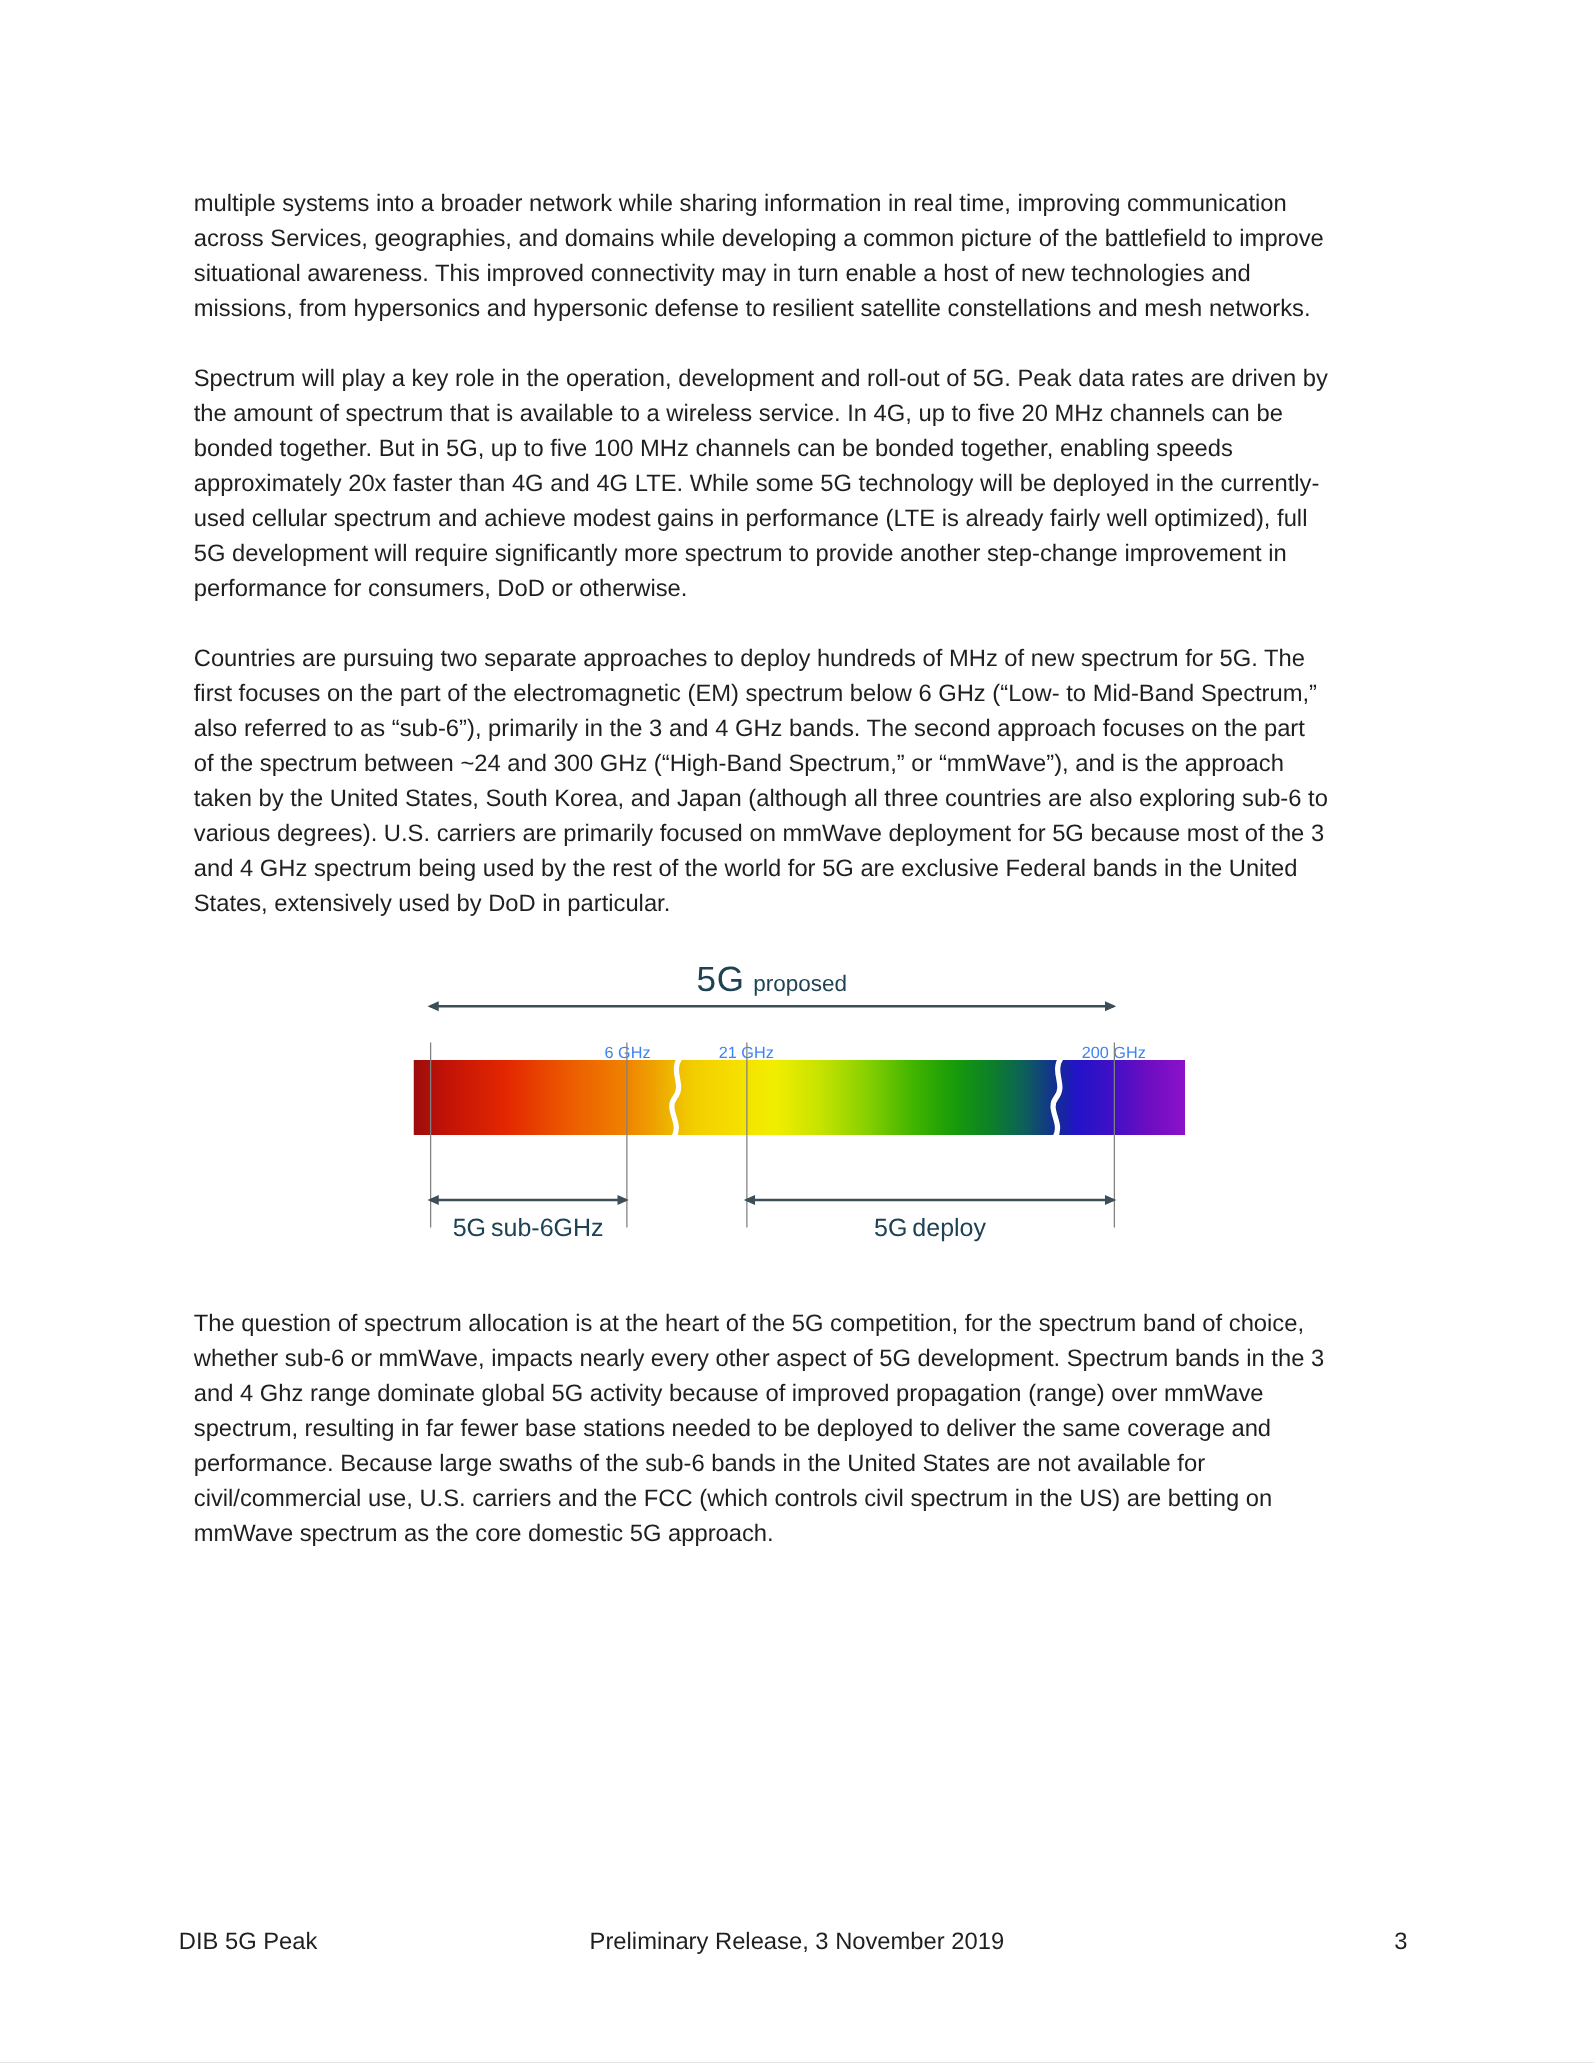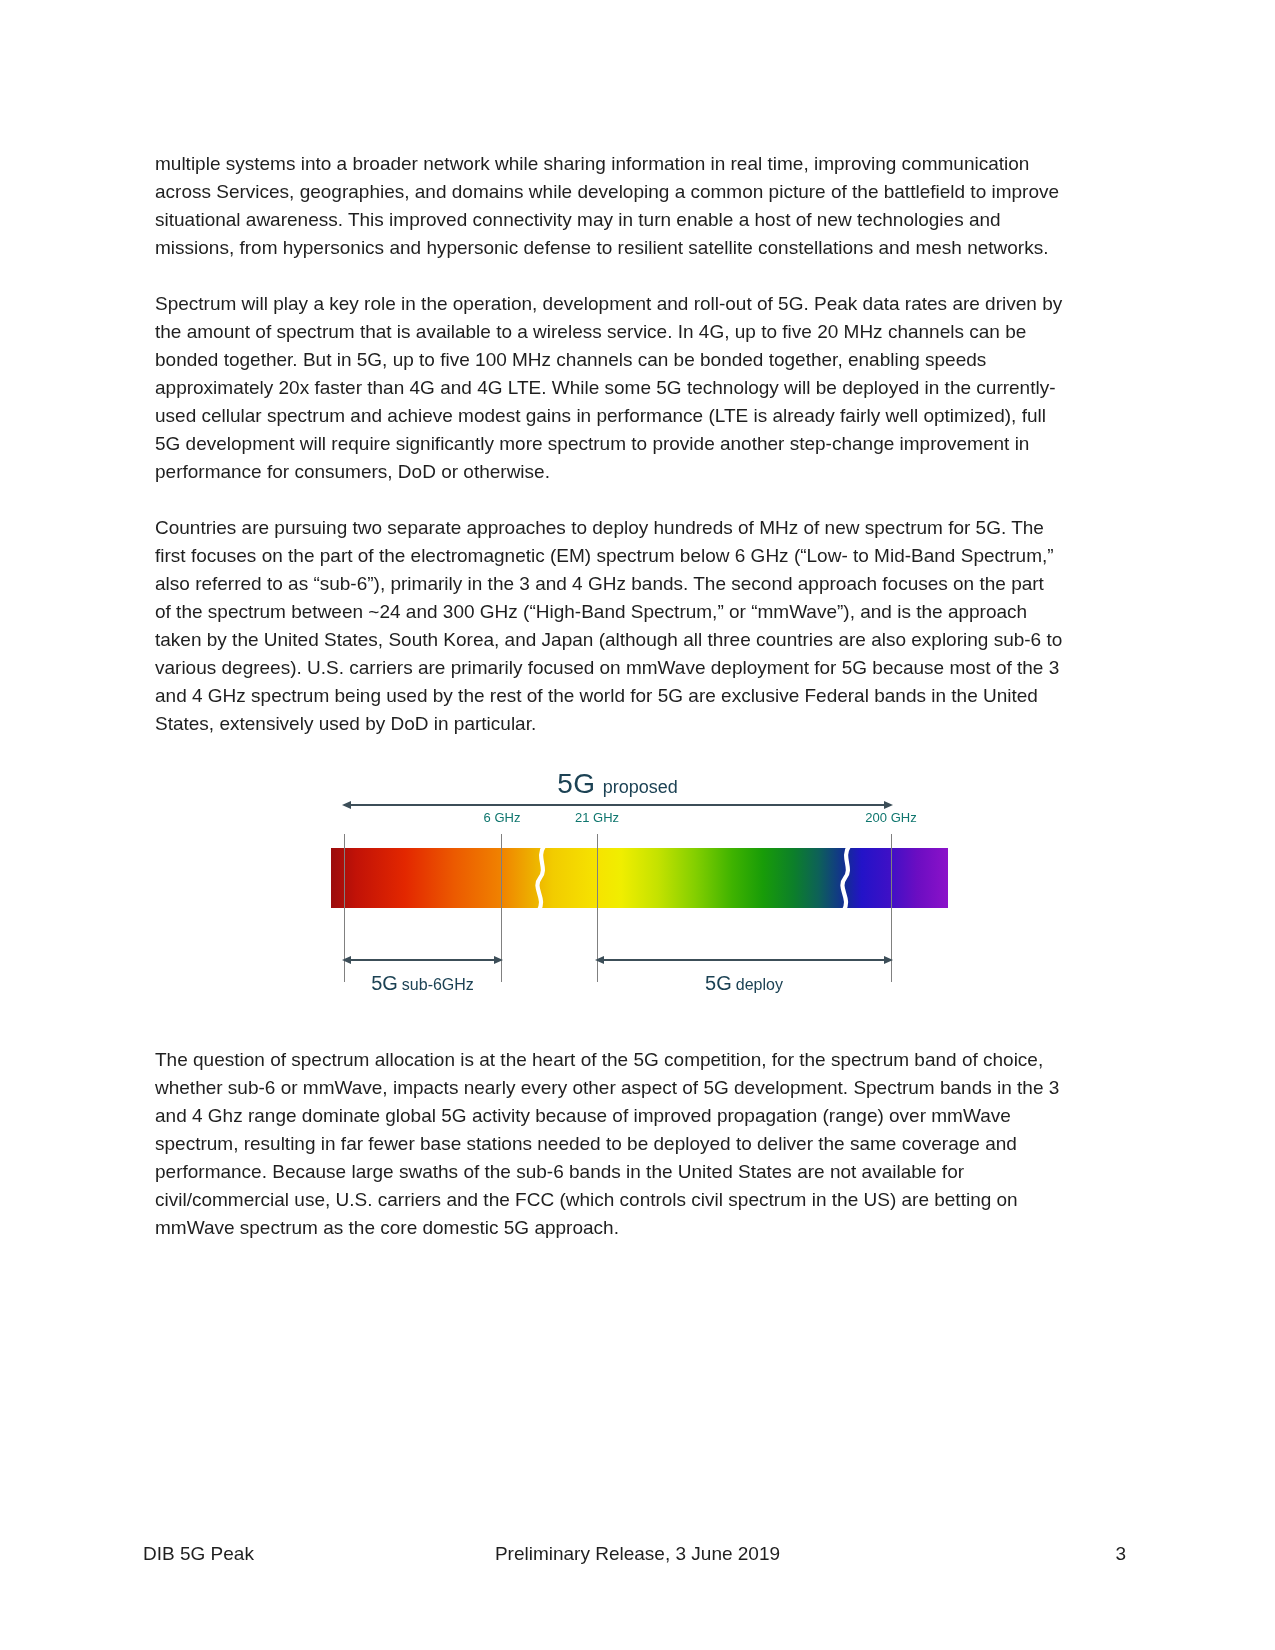--- a/index.html
+++ b/index.html
@@ -39,23 +39,23 @@
   .harrow::before,.harrow::after{
     content:"";position:absolute;top:-5px;width:0;height:0;
     border-top:4px solid transparent;border-bottom:4px solid transparent;
   }
   .harrow::before{left:-2px;border-right:9px solid #3c4e58;}
   .harrow::after{right:-2px;border-left:9px solid #3c4e58;}
   .top-arrow{left:201px;top:38px;width:547px;}
   .sub6-arrow{left:201px;top:193px;width:157px;}
   .mmwave-arrow{left:454px;top:193px;width:294px;}
   .freq-label{
-    position:absolute;top:44px;
+    position:absolute;top:68px;
     transform:translateX(-50%);
-    font-size:13px;color:#0f766e;white-space:nowrap;
+    font-size:13px;color:#3b82f6;white-space:nowrap;
   }
   .f6{left:359px;}
   .f24{left:454px;}
   .f100{left:748px;}
   .spectrum-bar{
     position:absolute;left:188px;top:82px;
     width:617px;height:60px;
   }
   .tick{
     position:absolute;top:68px;height:148px;width:1px;
@@ -66,21 +66,21 @@
   .t3{left:454px;}
   .t4{left:748px;}
   .break{position:absolute;top:78px;}
   .b1{left:389px;}
   .b2{left:694px;}
   .band-label{
     position:absolute;top:206px;
     text-align:center;color:#1c4254;white-space:nowrap;
   }
   .band-label .b-main{font-size:20px;}
-  .band-label .b-sub{font-size:16px;margin-left:4px;}
+  .band-label .b-sub{font-size:20px;margin-left:4px;}
   .sub6-label{left:201px;width:157px;}
   .mmwave-label{left:454px;width:294px;}
   
   .footer{
     position:absolute;
     left:143px;top:1543px;width:989px;
     font-size:19px;color:#1f1f1f;
   }
   .footer .f-left{position:absolute;left:0;}
   .footer .f-center{position:absolute;left:50%;transform:translateX(-50%);white-space:nowrap;}
@@ -133,16 +133,16 @@
         <span class="b-main">5G</span><span class="b-sub">deploy</span>
       </div>
     </div>
 
     <p>The question of spectrum allocation is at the heart of the 5G competition, for the spectrum band of choice, whether sub-6 or mmWave, impacts nearly every other aspect of 5G development. Spectrum bands in the 3 and 4 Ghz range dominate global 5G activity because of improved propagation (range) over mmWave spectrum, resulting in far fewer base stations needed to be deployed to deliver the same coverage and performance. Because large swaths of the sub-6 bands in the United States are not available for civil/commercial use, U.S. carriers and the FCC (which controls civil spectrum in the US) are betting on mmWave spectrum as the core domestic 5G approach.</p>
 
   </div>
 
   <div class="footer">
     <span class="f-left">DIB 5G Peak</span>
-    <span class="f-center">Preliminary Release, 3 June 2019</span>
+    <span class="f-center">Preliminary Release, 3 November 2019</span>
     <span class="f-right">3</span>
   </div>
 </div>
 
 </body></html>

